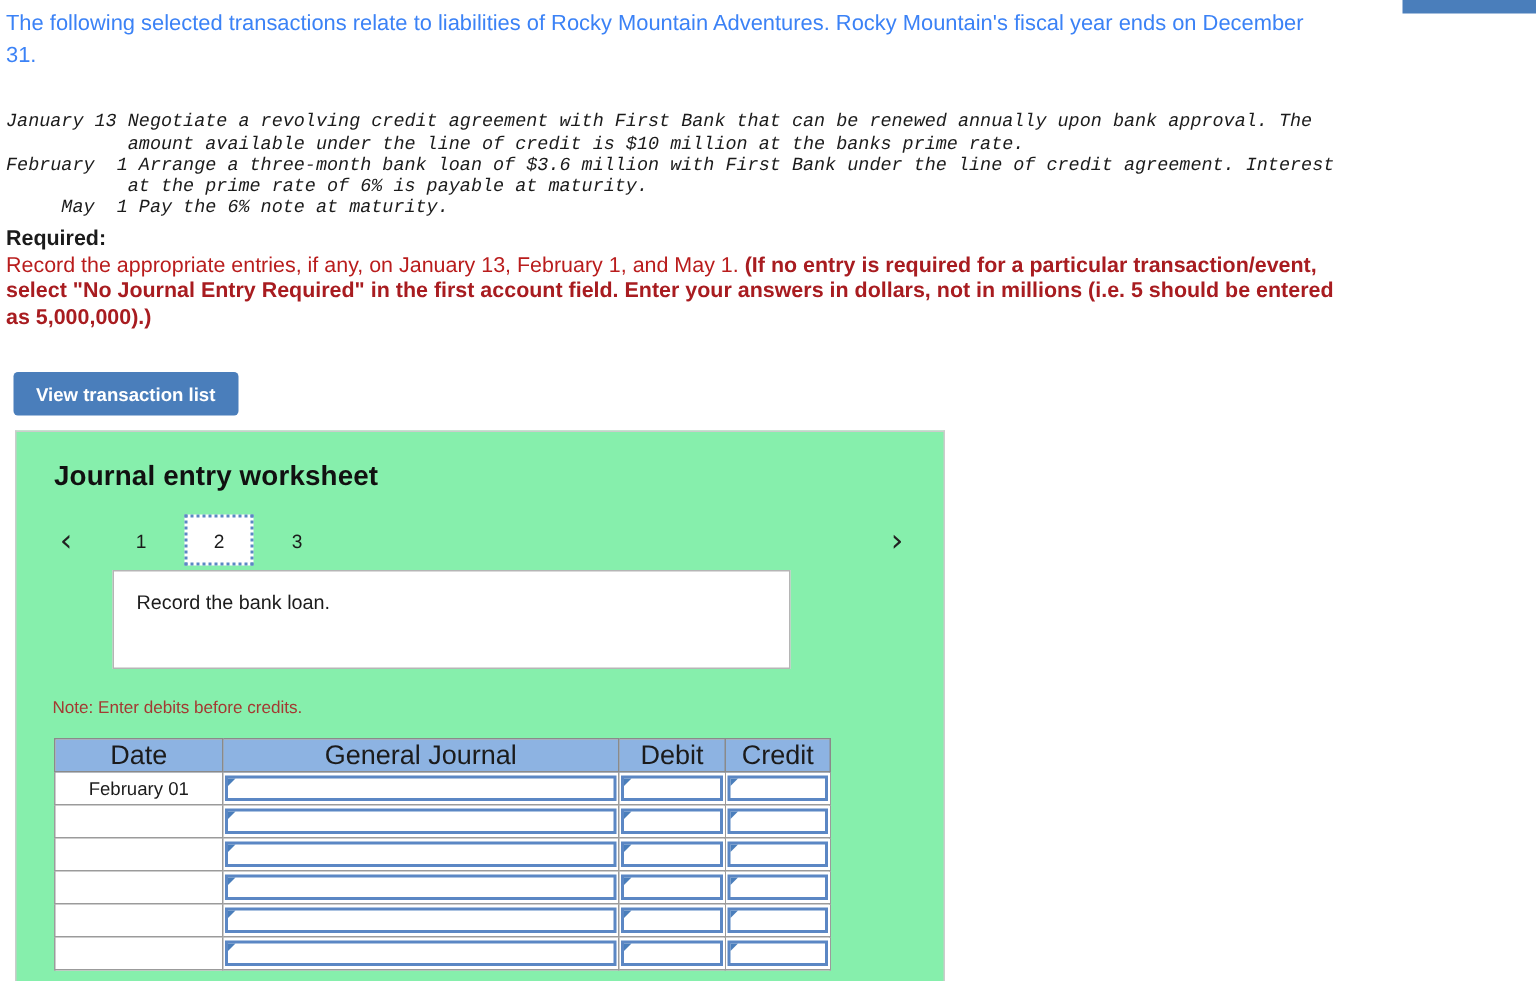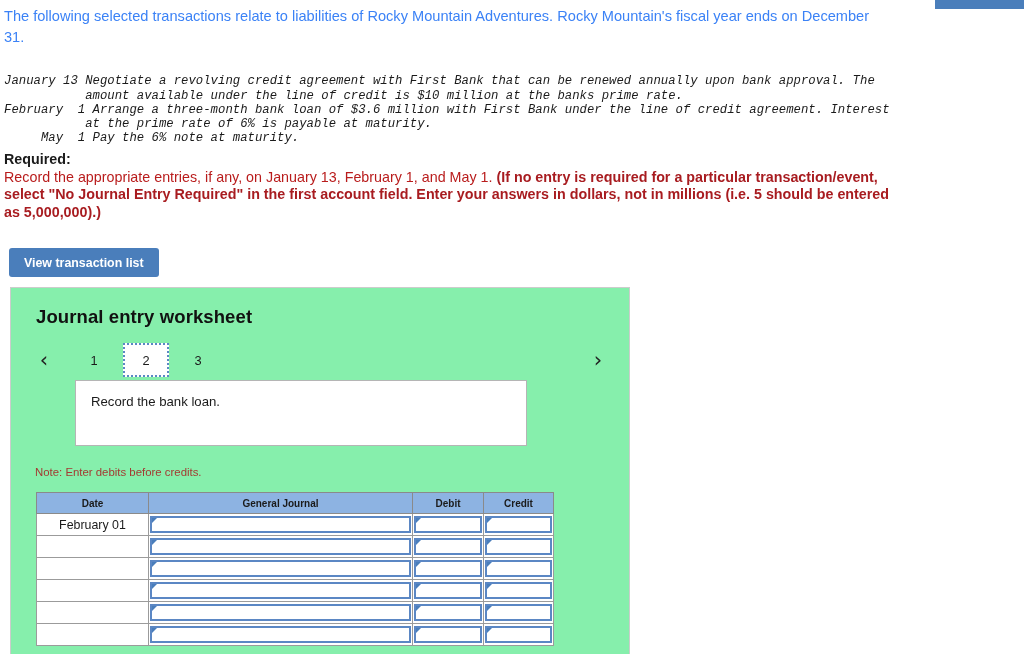--- a/index.html
+++ b/index.html
@@ -195,22 +195,22 @@
     width: 518px;
     border-collapse: collapse;
     table-layout: fixed;
     background: #ffffff;
     font-size: 12.4px;
   }
   #journal-table th {
     background: #8db3e2;
     border: 1px solid #8a8a8a;
     height: 20px;
-    font-size: 10px;
-    font-weight: bold;
+    font-size: 18px;
+    font-weight: normal;
     color: #1b1b1b;
     text-align: center;
     padding: 0;
   }
   #journal-table td {
     border: 1px solid #9b9b9b;
     height: 21px;
     padding: 0;
     background: #ffffff;
     vertical-align: middle;

